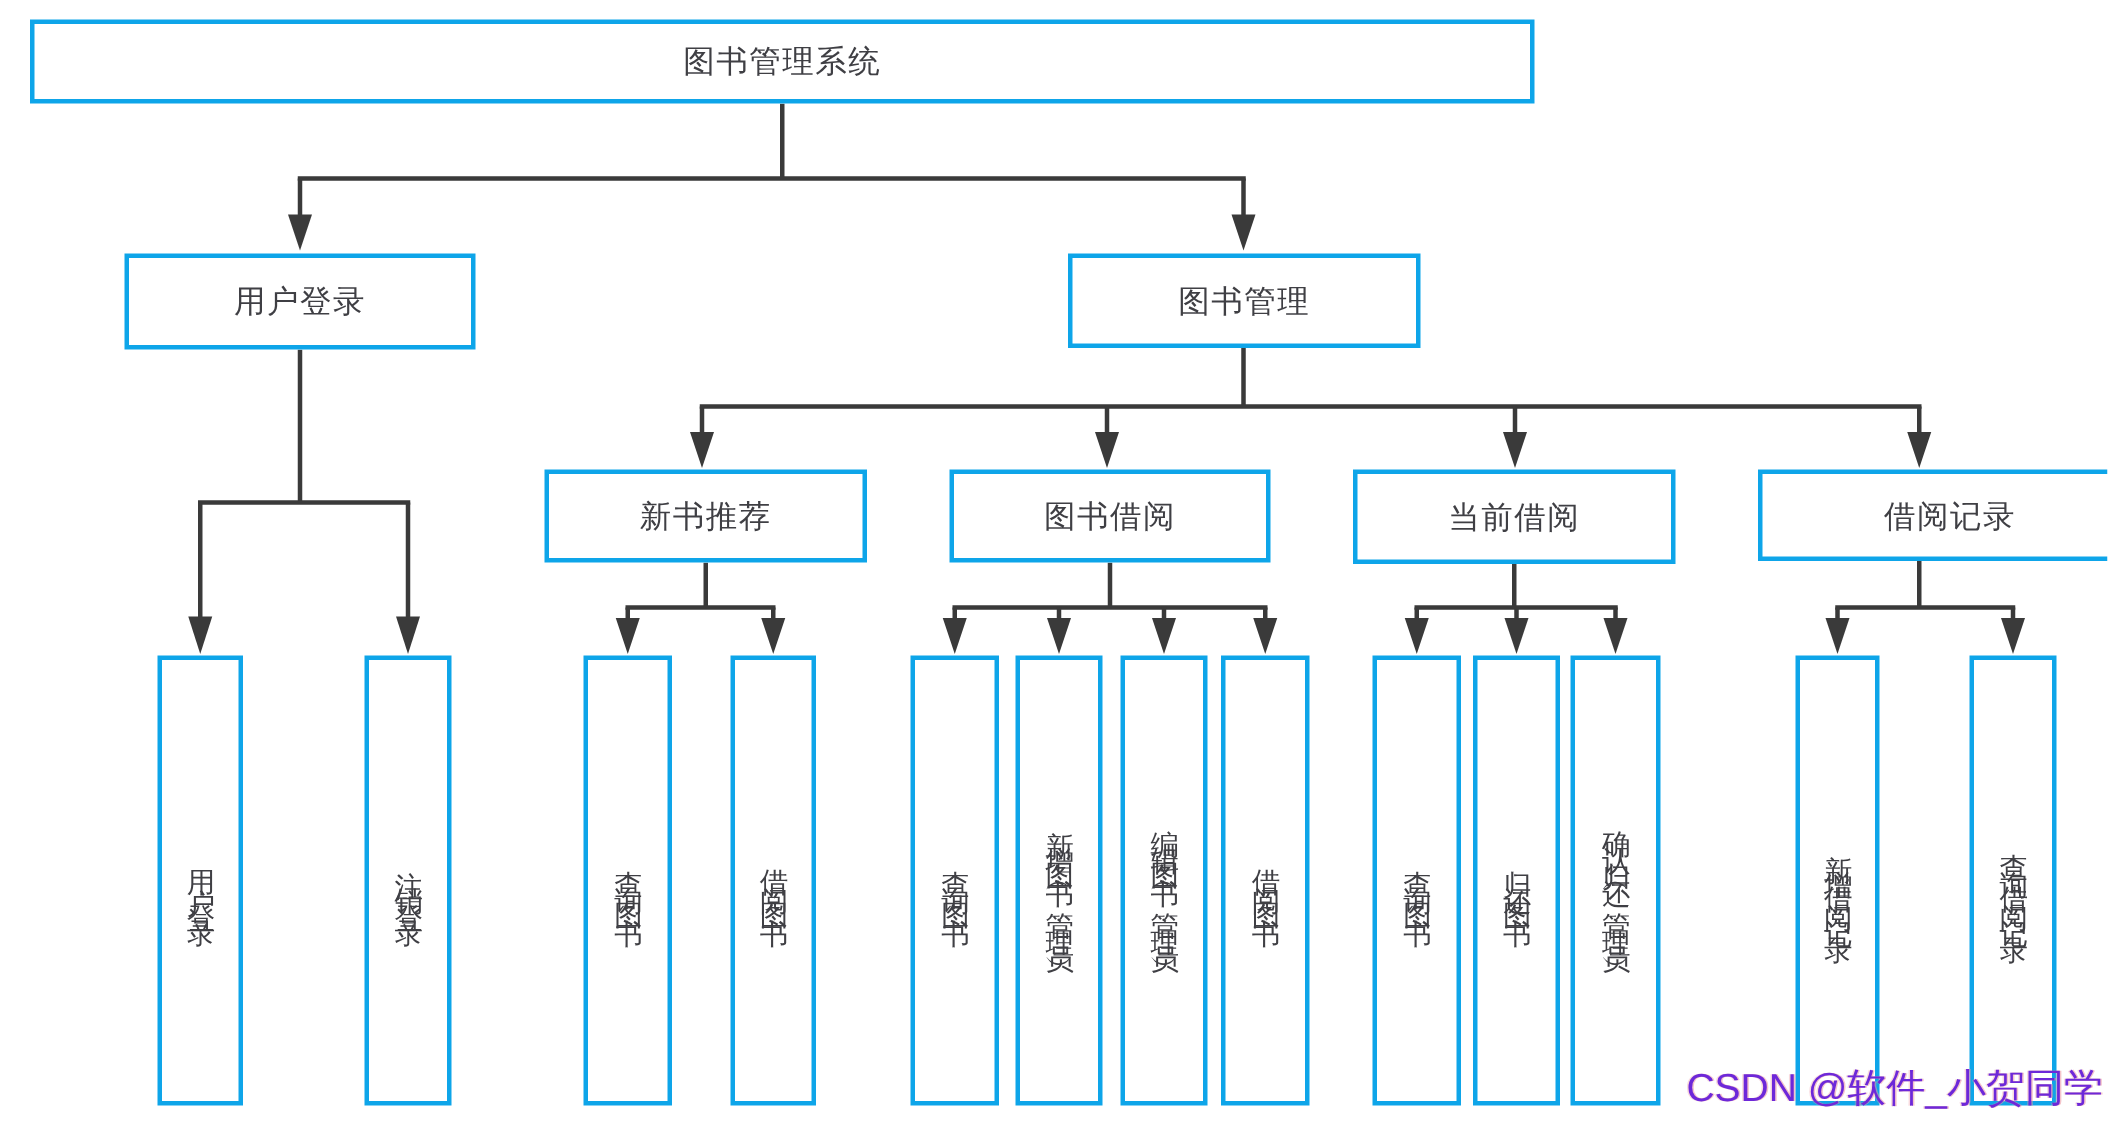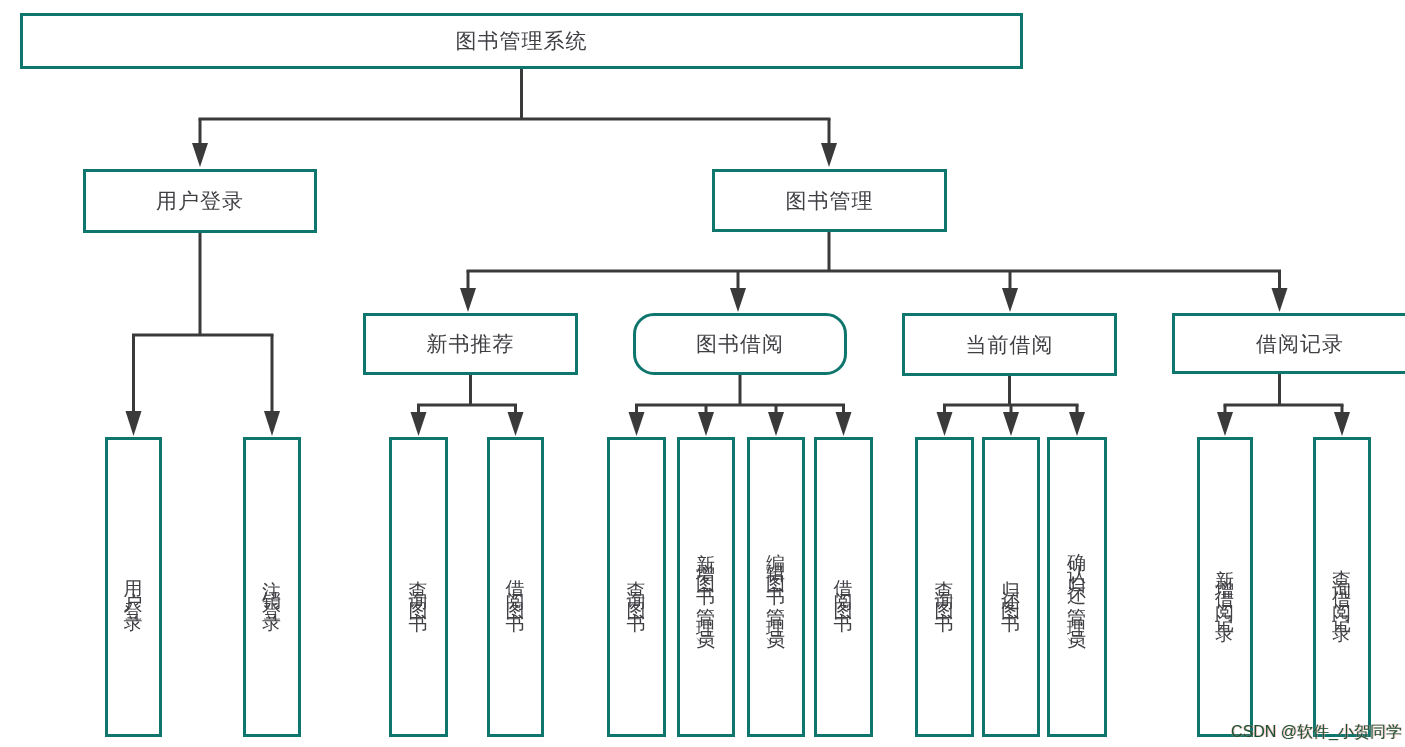--- a/index.html
+++ b/index.html
@@ -8,41 +8,41 @@
     width:1405px;height:747px;
     background:#ffffff;
     font-family:"Liberation Sans","DejaVu Sans",sans-serif;
     overflow:hidden;
   }
   .wires{position:absolute;left:0;top:0;z-index:1;}
   .box{
     position:absolute;
     box-sizing:border-box;
     background:#ffffff;
-    border:3px solid #0f766e;
+    border:3px solid #0ea5e9;
     display:flex;align-items:center;justify-content:center;
     color:#3f3f44;
     z-index:2;
   }
   .hlabel{font-size:21px;letter-spacing:1px;white-space:nowrap;}
   .leaf{top:437px;height:300px;}
   .vtext{
     writing-mode:vertical-rl;
     text-orientation:mixed;
     font-size:19px;
     line-height:1;
     letter-spacing:11px;
     color:#3f3f44;
   }
   .watermark{
     position:absolute;
     right:3px;bottom:4px;
     z-index:3;
-    font-size:16px;
-    color:#14532d;
+    font-size:26px;
+    color:#6d28d9;
     text-shadow:1px 0 0 rgba(235,150,160,0.55), -1px 0 0 rgba(235,150,160,0.35);
     white-space:nowrap;
   }
 </style>
 </head>
 <body>
 
 <div class="stage">
 
   <svg class="wires" width="1405" height="747" viewBox="0 0 1405 747" stroke="#3a3a3a" stroke-width="3" fill="none">
@@ -107,21 +107,21 @@
   <div class="box" style="left:83px;top:169px;width:234px;height:64px;">
     <span class="hlabel">用户登录</span>
   </div>
   <div class="box" style="left:712px;top:169px;width:235px;height:63px;text-align:center;">
     <span class="hlabel">图书管理</span>
   </div>
 
   <div class="box" style="left:363px;top:313px;width:215px;height:62px;justify-content:center;">
     <span class="hlabel">新书推荐</span>
   </div>
-  <div class="box" style="left:633px;top:313px;width:214px;height:62px;border-radius:21px;">
+  <div class="box" style="left:633px;top:313px;width:214px;height:62px;">
     <span class="hlabel">图书借阅</span>
   </div>
   <div class="box" style="left:902px;top:313px;width:215px;height:63px;">
     <span class="hlabel">当前借阅</span>
   </div>
   <div class="box" style="left:1172px;top:313px;width:256px;height:61px;">
     <span class="hlabel">借阅记录</span>
   </div>
 
   <div class="box leaf" style="left:105px;width:57px;">

